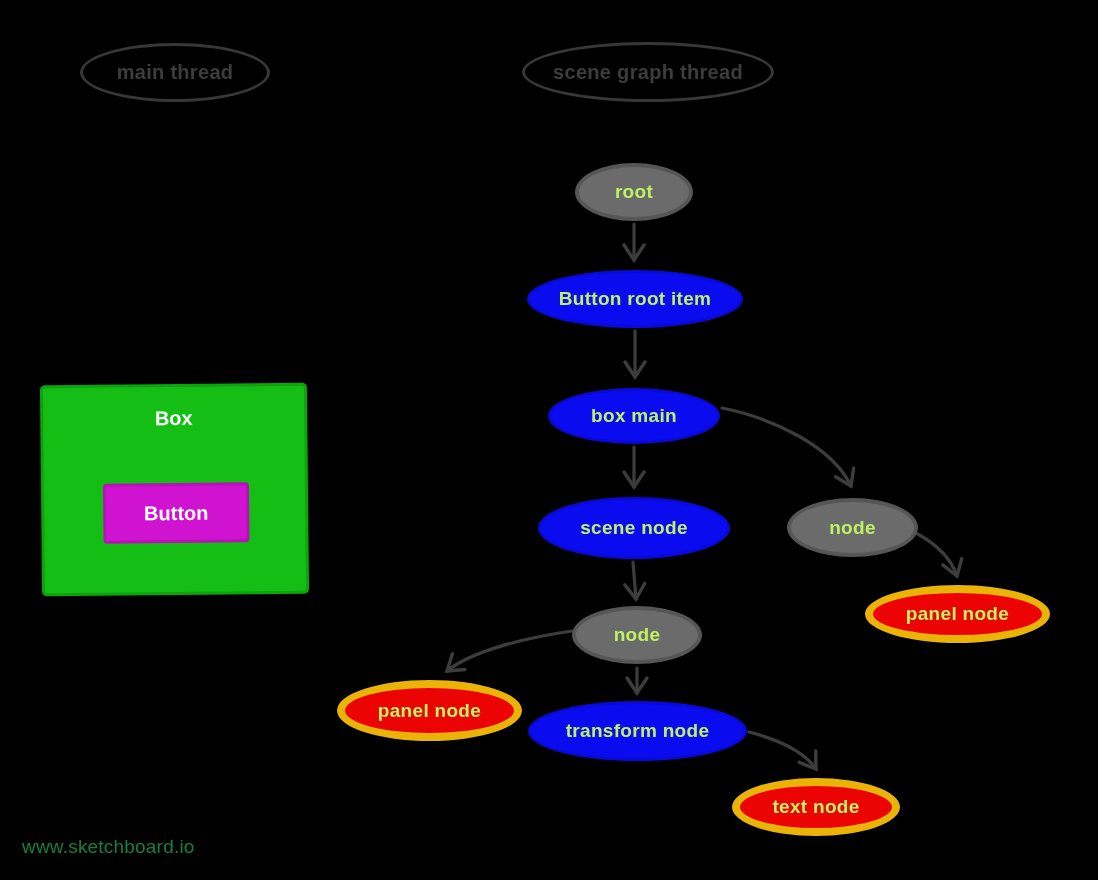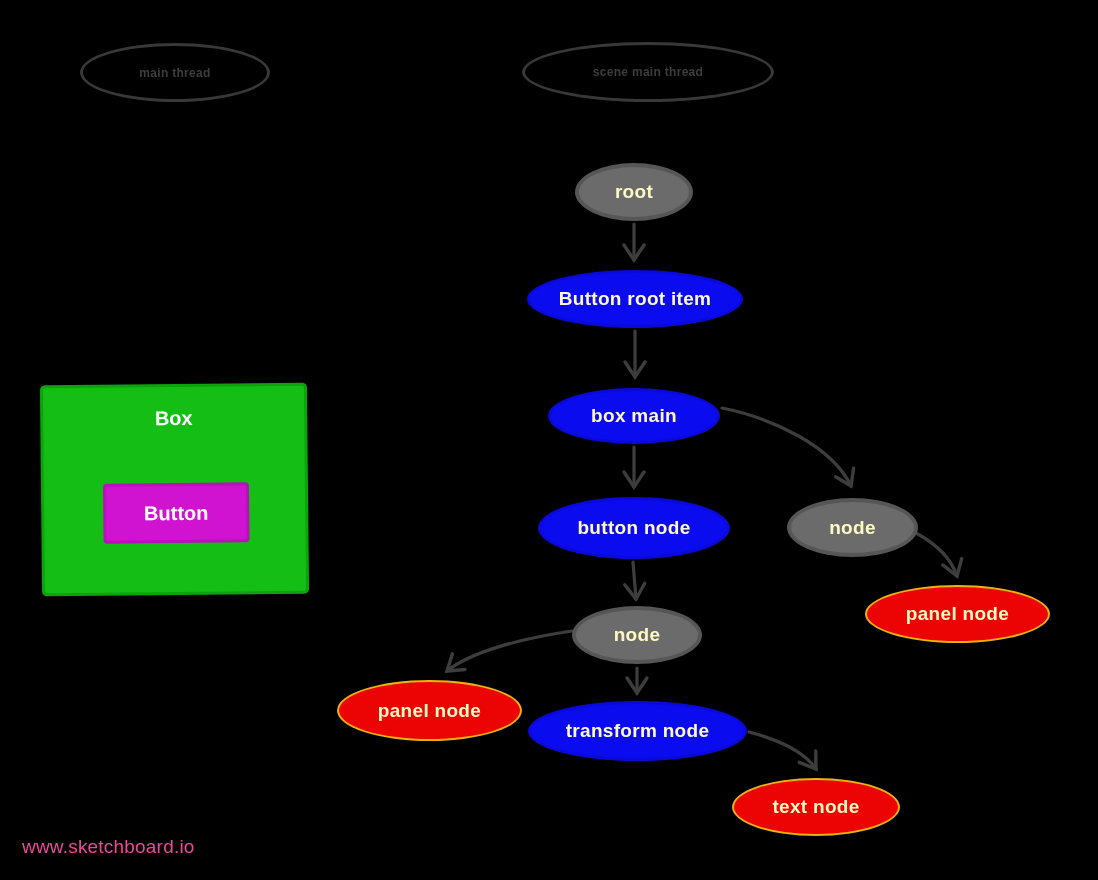--- a/index.html
+++ b/index.html
@@ -17,40 +17,40 @@
     width: 1098px; height: 880px;
     pointer-events: none;
   }
   .node {
     position: absolute;
     border-radius: 50%;
     display: flex;
     align-items: center;
     justify-content: center;
     box-sizing: border-box;
-    color: #fef9c3;
+    color: #bef264;
     font-weight: bold;
     font-size: 19px;
     letter-spacing: 0.3px;
   }
   .node span { white-space: nowrap; }
   .node.gray { background: #6b6b6b; border: 4px solid #565656; }
   .node.blue { background: #0b0bef; border: 3px solid #0a0ad8; }
-  .node.red  { background: #ec0404; border: 2px solid #eab308; text-align: right; }
+  .node.red  { background: #ec0404; border: 8px solid #eab308; text-align: right; }
   .thread {
     position: absolute;
     border-radius: 50%;
     border: 3px solid #383838;
     display: flex;
     align-items: center;
     justify-content: center;
     box-sizing: border-box;
     color: #3d3d3d;
     font-weight: bold;
-    font-size: 12px;
+    font-size: 20px;
     letter-spacing: 0.3px;
     background: transparent;
   }
   .uibox {
     position: absolute;
     left: 41px; top: 384px;
     width: 267px; height: 211px;
     background: #15be15;
     border: 3px solid #0da30d;
     border-radius: 5px;
@@ -77,21 +77,21 @@
     display: flex;
     align-items: center;
     justify-content: center;
     color: #ffffff;
     font-weight: bold;
     font-size: 20px;
   }
   .watermark {
     position: absolute;
     left: 22px; top: 836px;
-    color: #ec4899;
+    color: #15803d;
     font-size: 19px;
     letter-spacing: 0.2px;
   }
 </style>
 </head>
 <body>
 
 <div class="canvas">
 
   <svg class="edges" width="1098" height="880" viewBox="0 0 1098 880">
@@ -111,21 +111,21 @@
       <path d="M637,668 L637,693" marker-end="url(#arrowV)"></path>
       <path d="M749,732 C783,741 805,753 816,769" marker-end="url(#arrowV)"></path>
     </g>
   </svg>
 
   <div class="thread" style="left:80px; top:43px; width:190px; height:59px;">
     <span>main thread</span>
   </div>
 
   <div class="thread" style="left:522px; top:42px; width:252px; height:60px;">
-    <span>scene main thread</span>
+    <span>scene graph thread</span>
   </div>
 
   <div class="uibox">
     <span class="uibox-label">Box</span>
     <div class="uibutton">
       <span>Button</span>
     </div>
   </div>
 
   <div class="node gray" style="left:575px; top:163px; width:118px; height:58px;">
@@ -134,21 +134,21 @@
 
   <div class="node blue" style="left:527px; top:270px; width:216px; height:58px;">
     <span>Button root item</span>
   </div>
 
   <div class="node blue" style="left:548px; top:388px; width:172px; height:56px;">
     <span>box main</span>
   </div>
 
   <div class="node blue" style="left:538px; top:497px; width:192px; height:62px;">
-    <span>button node</span>
+    <span>scene node</span>
   </div>
 
   <div class="node gray" style="left:787px; top:498px; width:131px; height:59px;">
     <span>node</span>
   </div>
 
   <div class="node red" style="left:865px; top:585px; width:185px; height:58px;">
     <span>panel node</span>
   </div>
 

